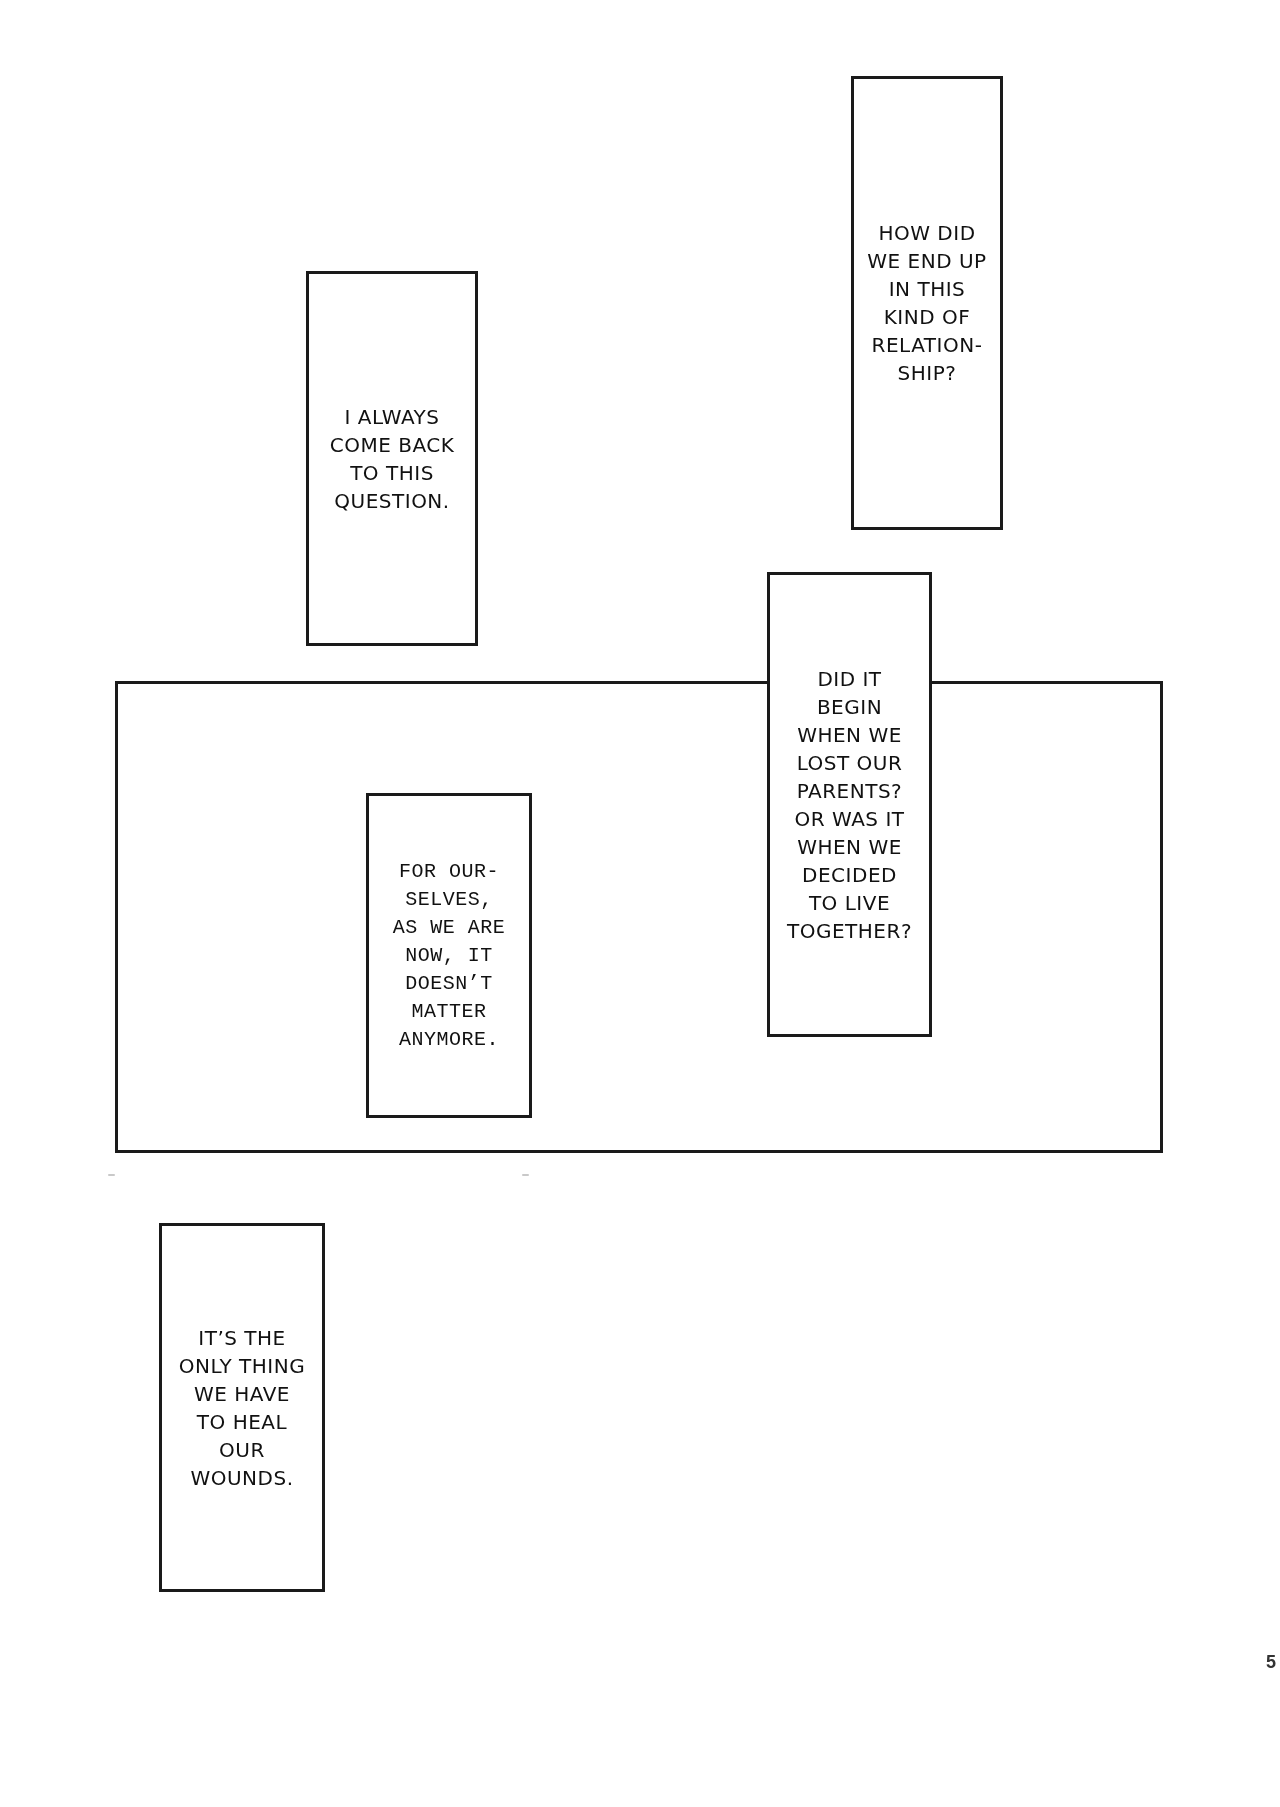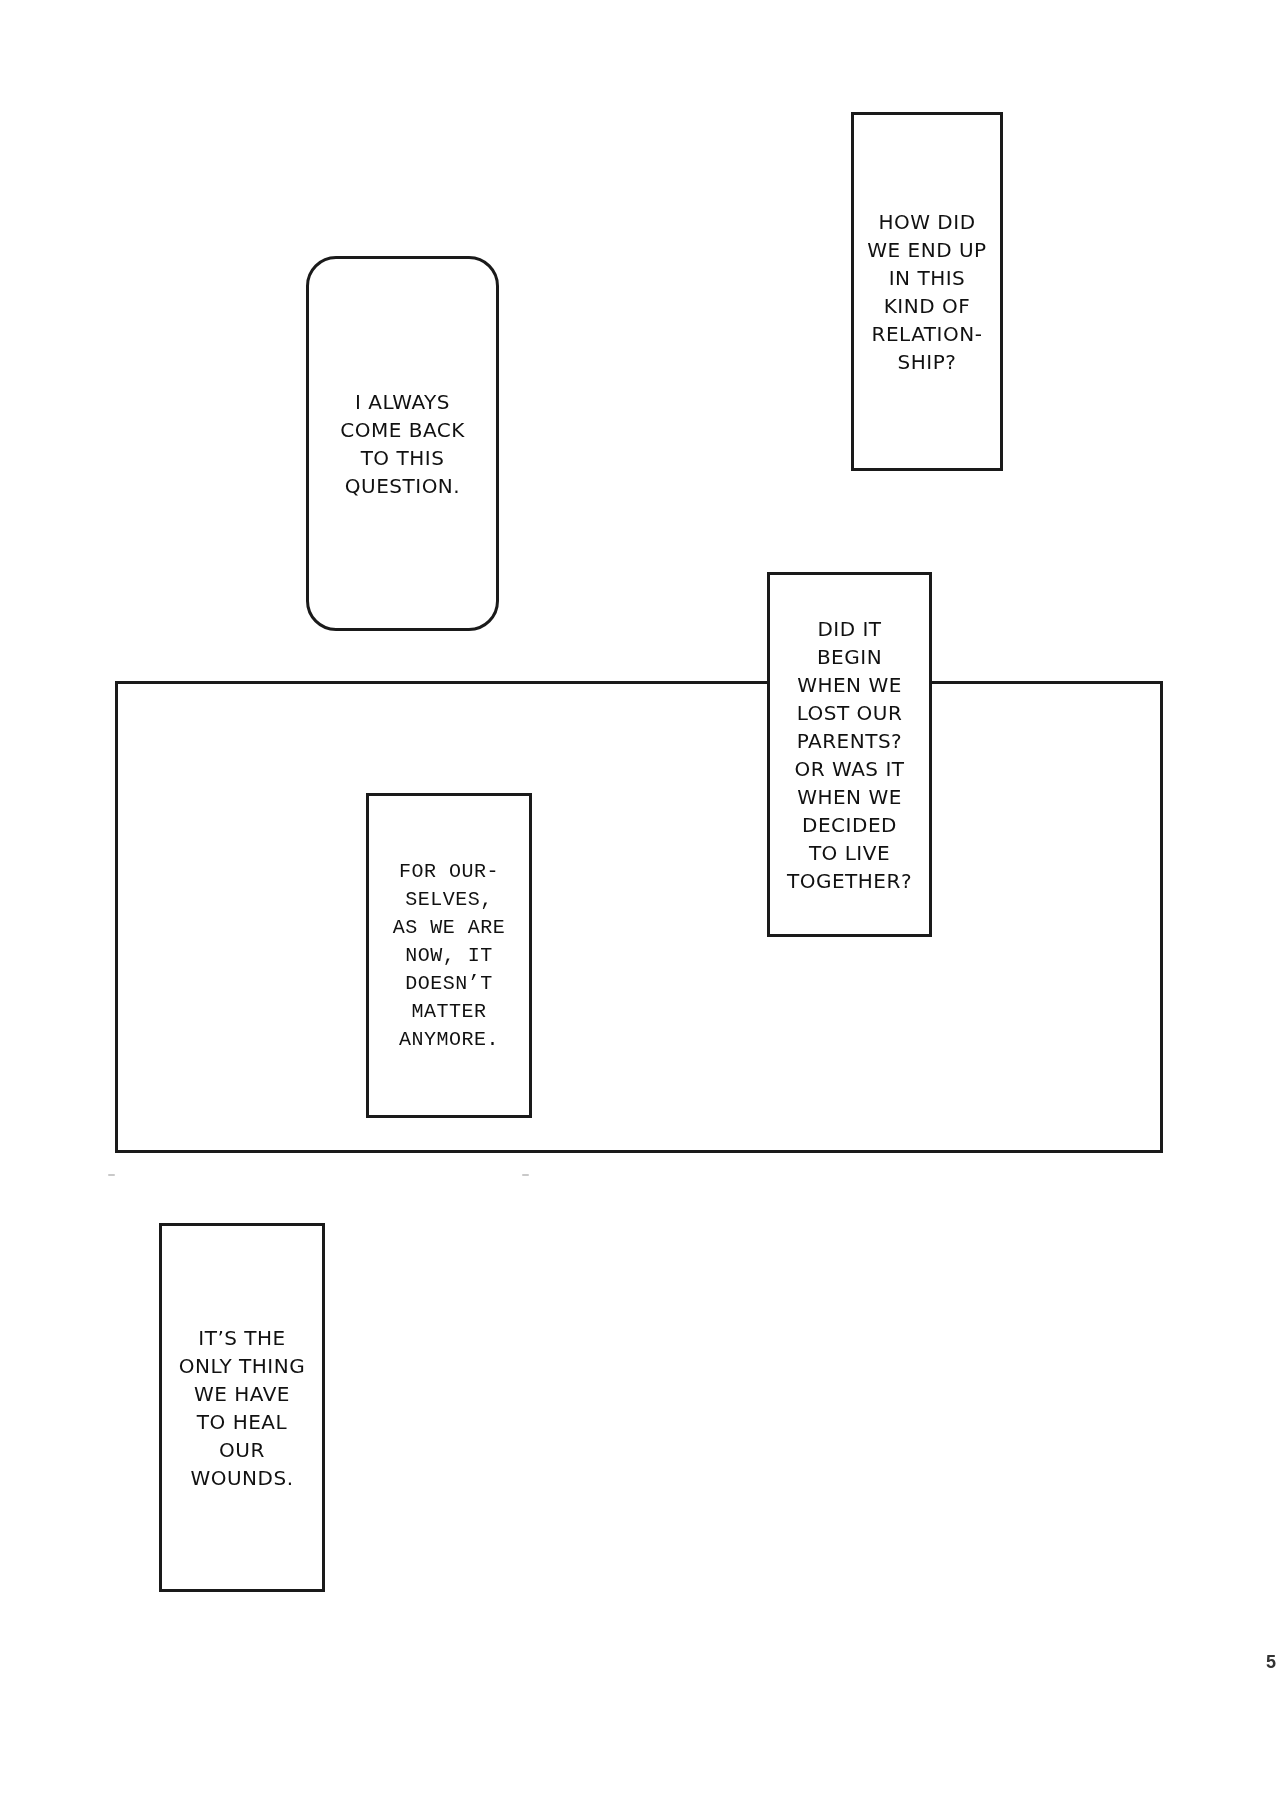--- a/index.html
+++ b/index.html
@@ -40,23 +40,23 @@
   }
   .caption-text {
     white-space: pre-line;
     text-align: center;
     color: #111111;
     font-size: 20px;
     line-height: 28px;
     font-weight: 500;
     letter-spacing: 0.5px;
   }
-  .box-how-did       { left: 851px; top: 76px;   width: 152px; height: 359px; margin-top: 36px; }
-  .box-i-always      { left: 306px; top: 256px;  width: 193px; height: 375px; border-radius: 30px; }
-  .box-did-it-begin  { left: 767px; top: 572px;  width: 165px; height: 365px; }
+  .box-how-did       { left: 851px; top: 76px;   width: 152px; height: 454px; }
+  .box-i-always      { left: 306px; top: 271px;  width: 172px; height: 375px; }
+  .box-did-it-begin  { left: 767px; top: 572px;  width: 165px; height: 465px; }
   .box-for-ourselves { left: 366px; top: 793px;  width: 166px; height: 325px; font-family: Liberation Mono, monospace; }
   .box-its-the-only  { left: 159px; top: 1223px; width: 166px; height: 369px; }
 
   .page-number {
     position: absolute;
     right: 4px;
     top: 1652px;
     font-family: "Liberation Sans", sans-serif;
     font-size: 18px;
     font-weight: 600;

